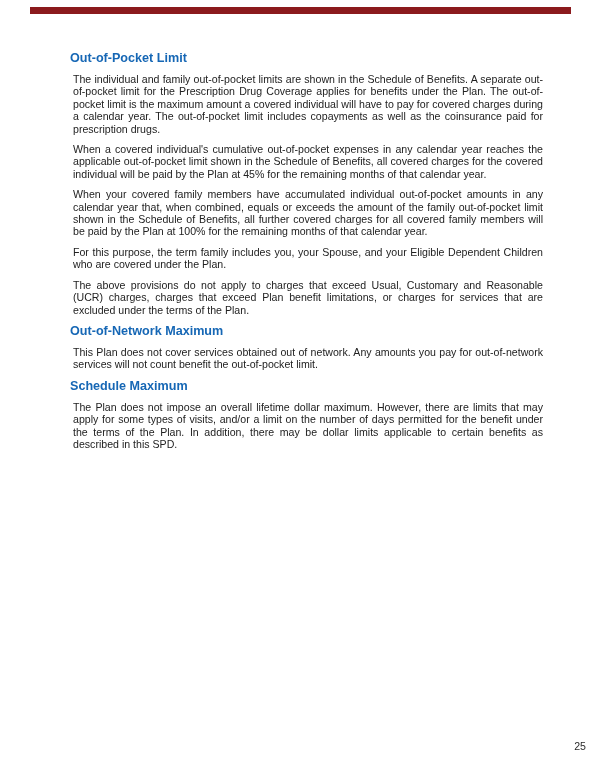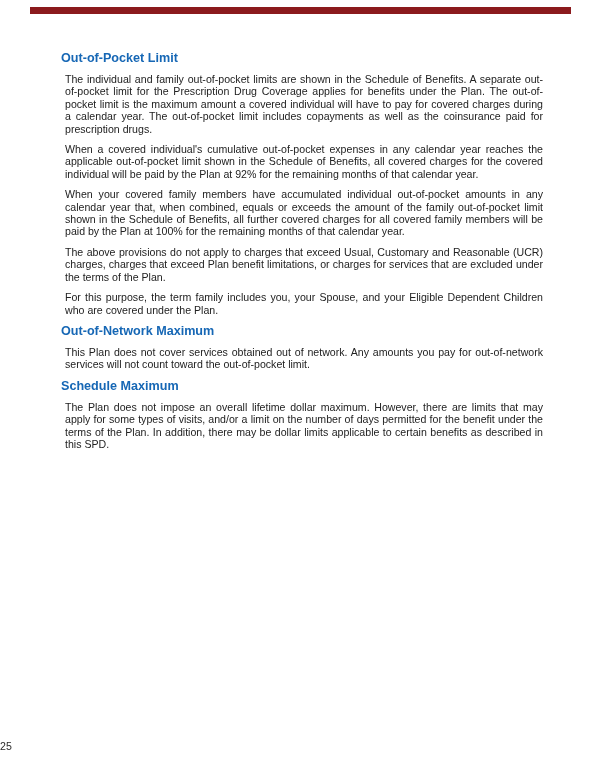--- a/index.html
+++ b/index.html
@@ -33,55 +33,55 @@
     position: absolute;
     left: 57px;
     top: 51px;
     width: 486px;
   }
   .heading {
     font-size: 12.6px;
     line-height: 15px;
     font-weight: bold;
     color: var(--heading-color);
-    margin: 4px 0 7px 4px;
+    margin: 4px 0 7px 13px;
   }
   .heading.first { margin-top: 0; }
   .para {
     font-size: 10.6px;
     line-height: 12.4px;
     text-align: justify;
-    margin: 0 0 8px 8px;
+    margin: 0 0 8px 16px;
     color: var(--text-color);
   }
   .page-number {
     position: absolute;
     left: 0;
     top: 740px;
     width: 586px; 
-    text-align: left;
+    text-align: right;
     font-size: 10.6px;
     color: #2b2b2b;
   }
 </style>
 </head>
 <body>
 
 <div class="accent-bar"></div>
 
 <div class="content">
 
   <h2 class="heading first">Out-of-Pocket Limit</h2>
   <p class="para">The individual and family out-of-pocket limits are shown in the Schedule of Benefits. A separate out-of-pocket limit for the Prescription Drug Coverage applies for benefits under the Plan. The out-of-pocket limit is the maximum amount a covered individual will have to pay for covered charges during a calendar year. The out-of-pocket limit includes copayments as well as the coinsurance paid for prescription drugs.</p>
-  <p class="para">When a covered individual's cumulative out-of-pocket expenses in any calendar year reaches the applicable out-of-pocket limit shown in the Schedule of Benefits, all covered charges for the covered individual will be paid by the Plan at 92% for the remaining months of that calendar year.</p>
+  <p class="para">When a covered individual's cumulative out-of-pocket expenses in any calendar year reaches the applicable out-of-pocket limit shown in the Schedule of Benefits, all covered charges for the covered individual will be paid by the Plan at 45% for the remaining months of that calendar year.</p>
   <p class="para">When your covered family members have accumulated individual out-of-pocket amounts in any calendar year that, when combined, equals or exceeds the amount of the family out-of-pocket limit shown in the Schedule of Benefits, all further covered charges for all covered family members will be paid by the Plan at 100% for the remaining months of that calendar year.</p>
+  <p class="para">For this purpose, the term family includes you, your Spouse, and your Eligible Dependent Children who are covered under the Plan.</p>
   <p class="para">The above provisions do not apply to charges that exceed Usual, Customary and Reasonable (UCR) charges, charges that exceed Plan benefit limitations, or charges for services that are excluded under the terms of the Plan.</p>
-  <p class="para">For this purpose, the term family includes you, your Spouse, and your Eligible Dependent Children who are covered under the Plan.</p>
 
   <h2 class="heading">Out-of-Network Maximum</h2>
-  <p class="para">This Plan does not cover services obtained out of network. Any amounts you pay for out-of-network services will not count toward the out-of-pocket limit.</p>
+  <p class="para">This Plan does not cover services obtained out of network. Any amounts you pay for out-of-network services will not count benefit the out-of-pocket limit.</p>
 
   <h2 class="heading">Schedule Maximum</h2>
   <p class="para">The Plan does not impose an overall lifetime dollar maximum. However, there are limits that may apply for some types of visits, and/or a limit on the number of days permitted for the benefit under the terms of the Plan. In addition, there may be dollar limits applicable to certain benefits as described in this SPD.</p>
 
 </div>
 
 <div class="page-number">25</div>
 
 </body></html>

